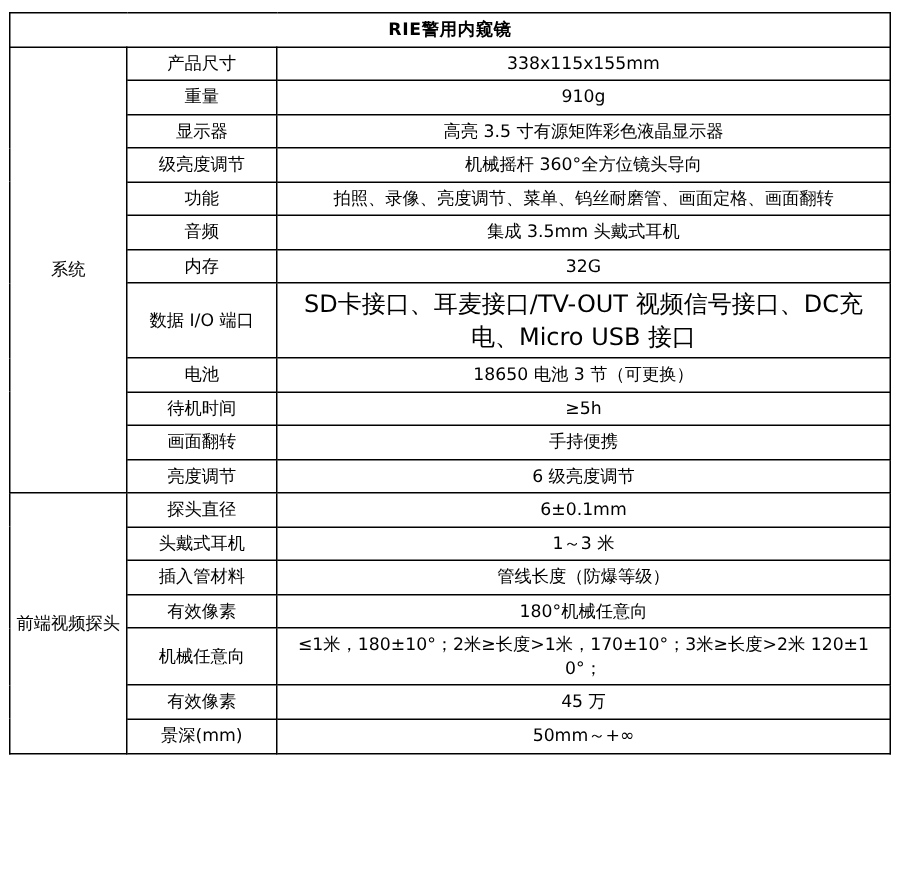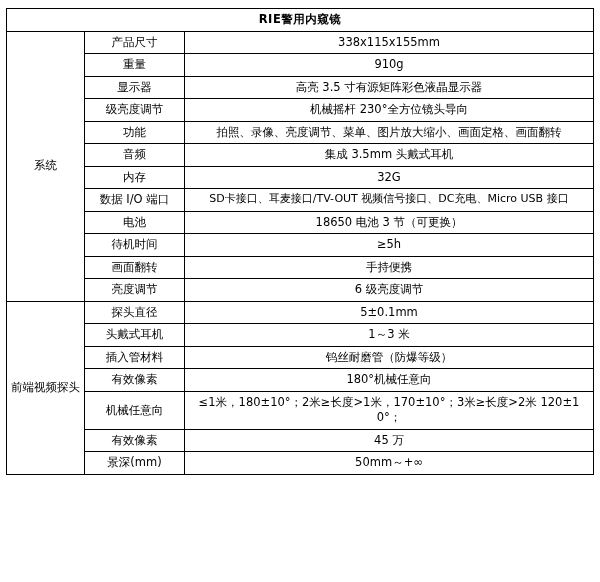--- a/index.html
+++ b/index.html
@@ -48,21 +48,21 @@
   td.label-cell {
     font-weight: normal;
     font-size: 12px;
     width: 100px;
   }
   td.value-cell {
     font-size: 11.5px;
     text-align: center;
   }
   td.value-cell.small-note {
-    font-size: 11px;
+    font-size: 16px;
   }
 </style>
 </head>
 <body>
 
 <div class="sheet">
   <table class="spec">
     <colgroup>
       <col style="width:78px">
       <col style="width:100px">
@@ -81,25 +81,25 @@
       <tr>
         <td class="label-cell">重量</td>
         <td class="value-cell">910g</td>
       </tr>
       <tr>
         <td class="label-cell">显示器</td>
         <td class="value-cell">高亮 3.5 寸有源矩阵彩色液晶显示器</td>
       </tr>
       <tr>
         <td class="label-cell">级亮度调节</td>
-        <td class="value-cell">机械摇杆 230°全方位镜头导向</td>
+        <td class="value-cell">机械摇杆 360°全方位镜头导向</td>
       </tr>
       <tr>
         <td class="label-cell">功能</td>
-        <td class="value-cell">拍照、录像、亮度调节、菜单、图片放大缩小、画面定格、画面翻转</td>
+        <td class="value-cell">拍照、录像、亮度调节、菜单、钨丝耐磨管、画面定格、画面翻转</td>
       </tr>
       <tr>
         <td class="label-cell">音频</td>
         <td class="value-cell">集成 3.5mm 头戴式耳机</td>
       </tr>
       <tr>
         <td class="label-cell">内存</td>
         <td class="value-cell">32G</td>
       </tr>
       <tr>
@@ -119,29 +119,29 @@
         <td class="value-cell">手持便携</td>
       </tr>
       <tr>
         <td class="label-cell">亮度调节</td>
         <td class="value-cell">6 级亮度调节</td>
       </tr>
 
       <tr>
         <td class="group-cell" rowspan="7">前端视频探头</td>
         <td class="label-cell">探头直径</td>
-        <td class="value-cell">5±0.1mm</td>
+        <td class="value-cell">6±0.1mm</td>
       </tr>
       <tr>
         <td class="label-cell">头戴式耳机</td>
         <td class="value-cell">1～3 米</td>
       </tr>
       <tr>
         <td class="label-cell">插入管材料</td>
-        <td class="value-cell">钨丝耐磨管（防爆等级）</td>
+        <td class="value-cell">管线长度（防爆等级）</td>
       </tr>
       <tr>
         <td class="label-cell">有效像素</td>
         <td class="value-cell">180°机械任意向</td>
       </tr>
       <tr>
         <td class="label-cell">机械任意向</td>
         <td class="value-cell">≤1米，180±10°；2米≥长度&gt;1米，170±10°；3米≥长度&gt;2米 120±10°；</td>
       </tr>
       <tr>

